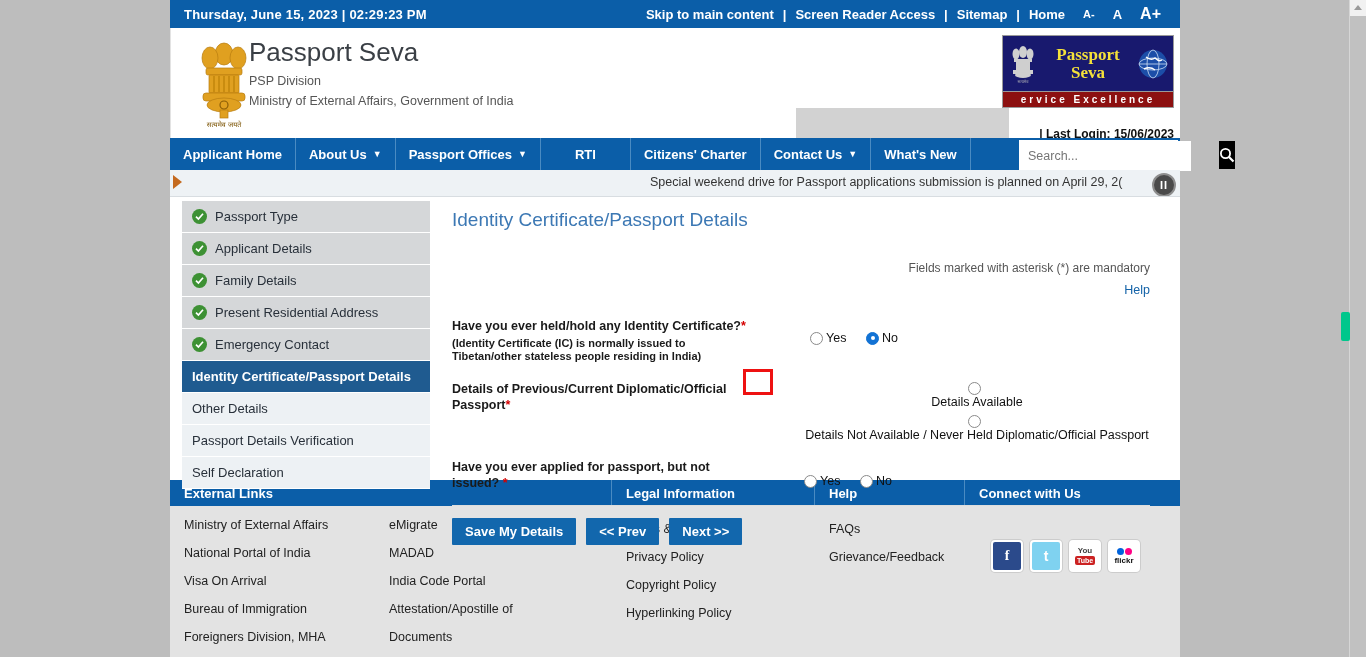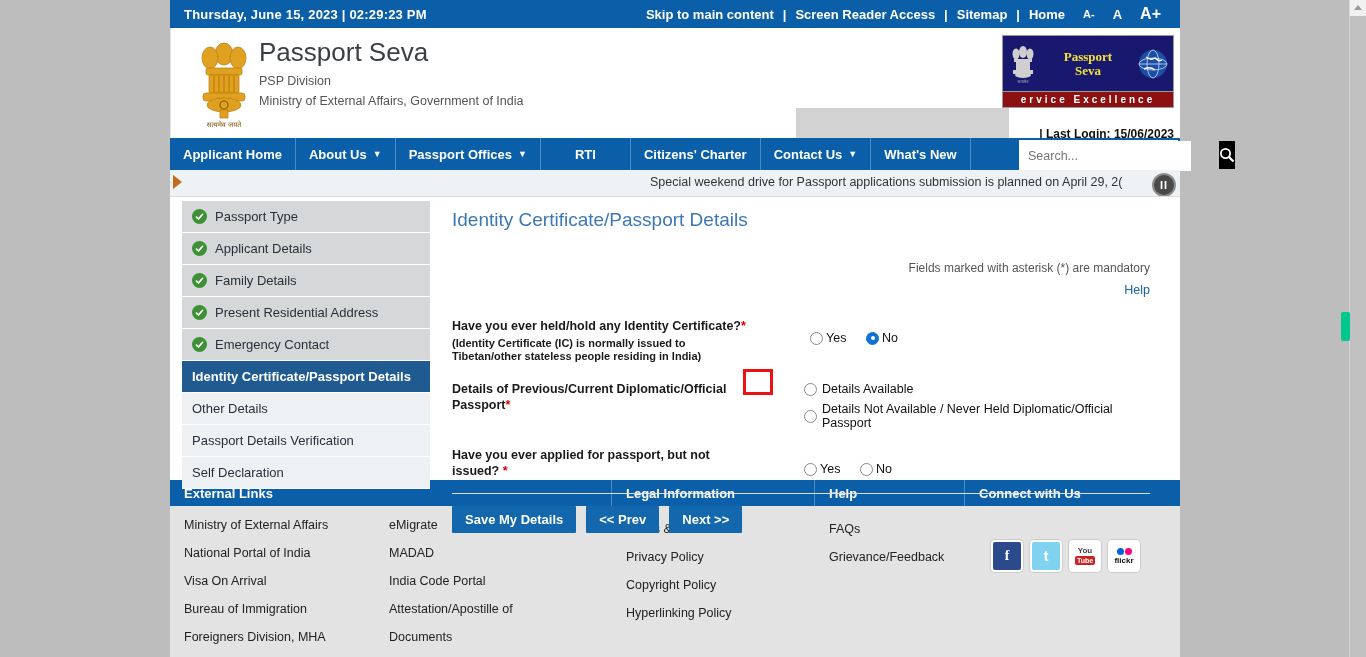--- a/index.html
+++ b/index.html
@@ -22,32 +22,32 @@
   .topbar .rightlinks a{color:#fff;text-decoration:none;font-weight:bold;padding:0 9px;}
   .topbar .sep{color:#fff;}
   .fsz{font-weight:bold;padding:0 5px;}
   .fsz.s1{font-size:11px;}
   .fsz.s2{font-size:13px;}
   .fsz.s3{font-size:16px;}
 
   
   .header{position:relative;height:110px;background:#fff;border-left:1px solid #e3e3e3;}
   .emblem{position:absolute;left:22px;top:10px;width:62px;height:92px;}
-  .brand{position:absolute;left:88px;top:10px;}
+  .brand{position:absolute;left:78px;top:10px;}
   .brand .title{font-size:26px;color:#3a3f45;font-weight:400;line-height:1.15;}
   .brand .sub1{font-size:12.5px;color:#555;margin-top:6px;}
   .brand .sub2{font-size:12.5px;color:#555;margin-top:6px;}
 
   .greybox{position:absolute;left:625px;top:80px;width:213px;height:45px;background:#d2d2d2;}
 
   .psbadge{position:absolute;right:6px;top:7px;width:172px;}
   .psbadge .row1{display:flex;height:57px;background:#18196e;border:1px solid #9a9a9a;box-sizing:border-box;}
   .psbadge .emb2{width:40px;display:flex;align-items:center;justify-content:center;}
   .psbadge .ps-text{flex:1;display:flex;flex-direction:column;align-items:center;justify-content:center;
-     color:#f5e23a;font-weight:bold;font-size:13px;line-height:1.05;font-family:"Liberation Serif",serif;}
+     color:#f5e23a;font-weight:bold;font-size:17px;line-height:1.05;font-family:"Liberation Serif",serif;}
   .psbadge .globe{width:40px;display:flex;align-items:center;justify-content:center;}
   .psbadge .row2{height:16px;background:#8c1010;color:#ffffff;font-size:10px;font-weight:bold;
      letter-spacing:3px;text-align:center;line-height:16px;border:1px solid #9a9a9a;border-top:none;box-sizing:border-box;
      overflow:hidden;white-space:nowrap;}
   .lastlogin{position:absolute;right:6px;top:98px;width:180px;text-align:right;font-size:12px;
      font-weight:bold;color:#111;line-height:1.35;}
   .lastlogin a{color:#1463a8;font-weight:bold;}
 
   
   .navbar{height:32px;background:#0b5ea8;display:flex;align-items:stretch;position:relative;}
@@ -91,21 +91,21 @@
   .qlabel .note{font-weight:bold;font-size:11px;display:block;margin-top:2px;}
   .req{color:#d40000;}
   .qopts{flex:1;padding-left:12px;}
 
   .radio{display:inline-flex;align-items:center;margin-right:16px;font-size:12.5px;color:#111;cursor:pointer;}
   .rdot{width:13px;height:13px;border-radius:50%;border:1px solid #8a8a8a;background:#fff;
         margin-right:3px;flex:0 0 auto;position:relative;box-sizing:border-box;}
   .rdot.checked{background:#1272d4;border-color:#1272d4;}
   .rdot.checked::after{content:"";position:absolute;left:3.5px;top:3.5px;width:4px;height:4px;
         border-radius:50%;background:#fff;}
-  .optline{display:flex;align-items:center;margin-bottom:6px;}
+  .optline{display:flex;align-items:center;margin-bottom:6px;flex-direction:column;}
   .optline .rdot{margin-right:5px;}
   .optline .olabel{font-size:12.5px;color:#111;}
 
   .hl{position:absolute;left:305px;top:172px;width:30px;height:26px;border:3px solid #ee1111;
       box-sizing:border-box;pointer-events:none;}
 
   .divider{border-top:1px solid #ddd;margin:14px 0 0 0;}
   .btnrow{display:flex;justify-content:flex-start;gap:10px;margin-top:12px;}
   .btn{background:#1267ad;color:#fff;font-weight:bold;font-size:13px;border:none;
        padding:6px 13px;cursor:pointer;font-family:"Liberation Sans",sans-serif;border-radius:1px;}

